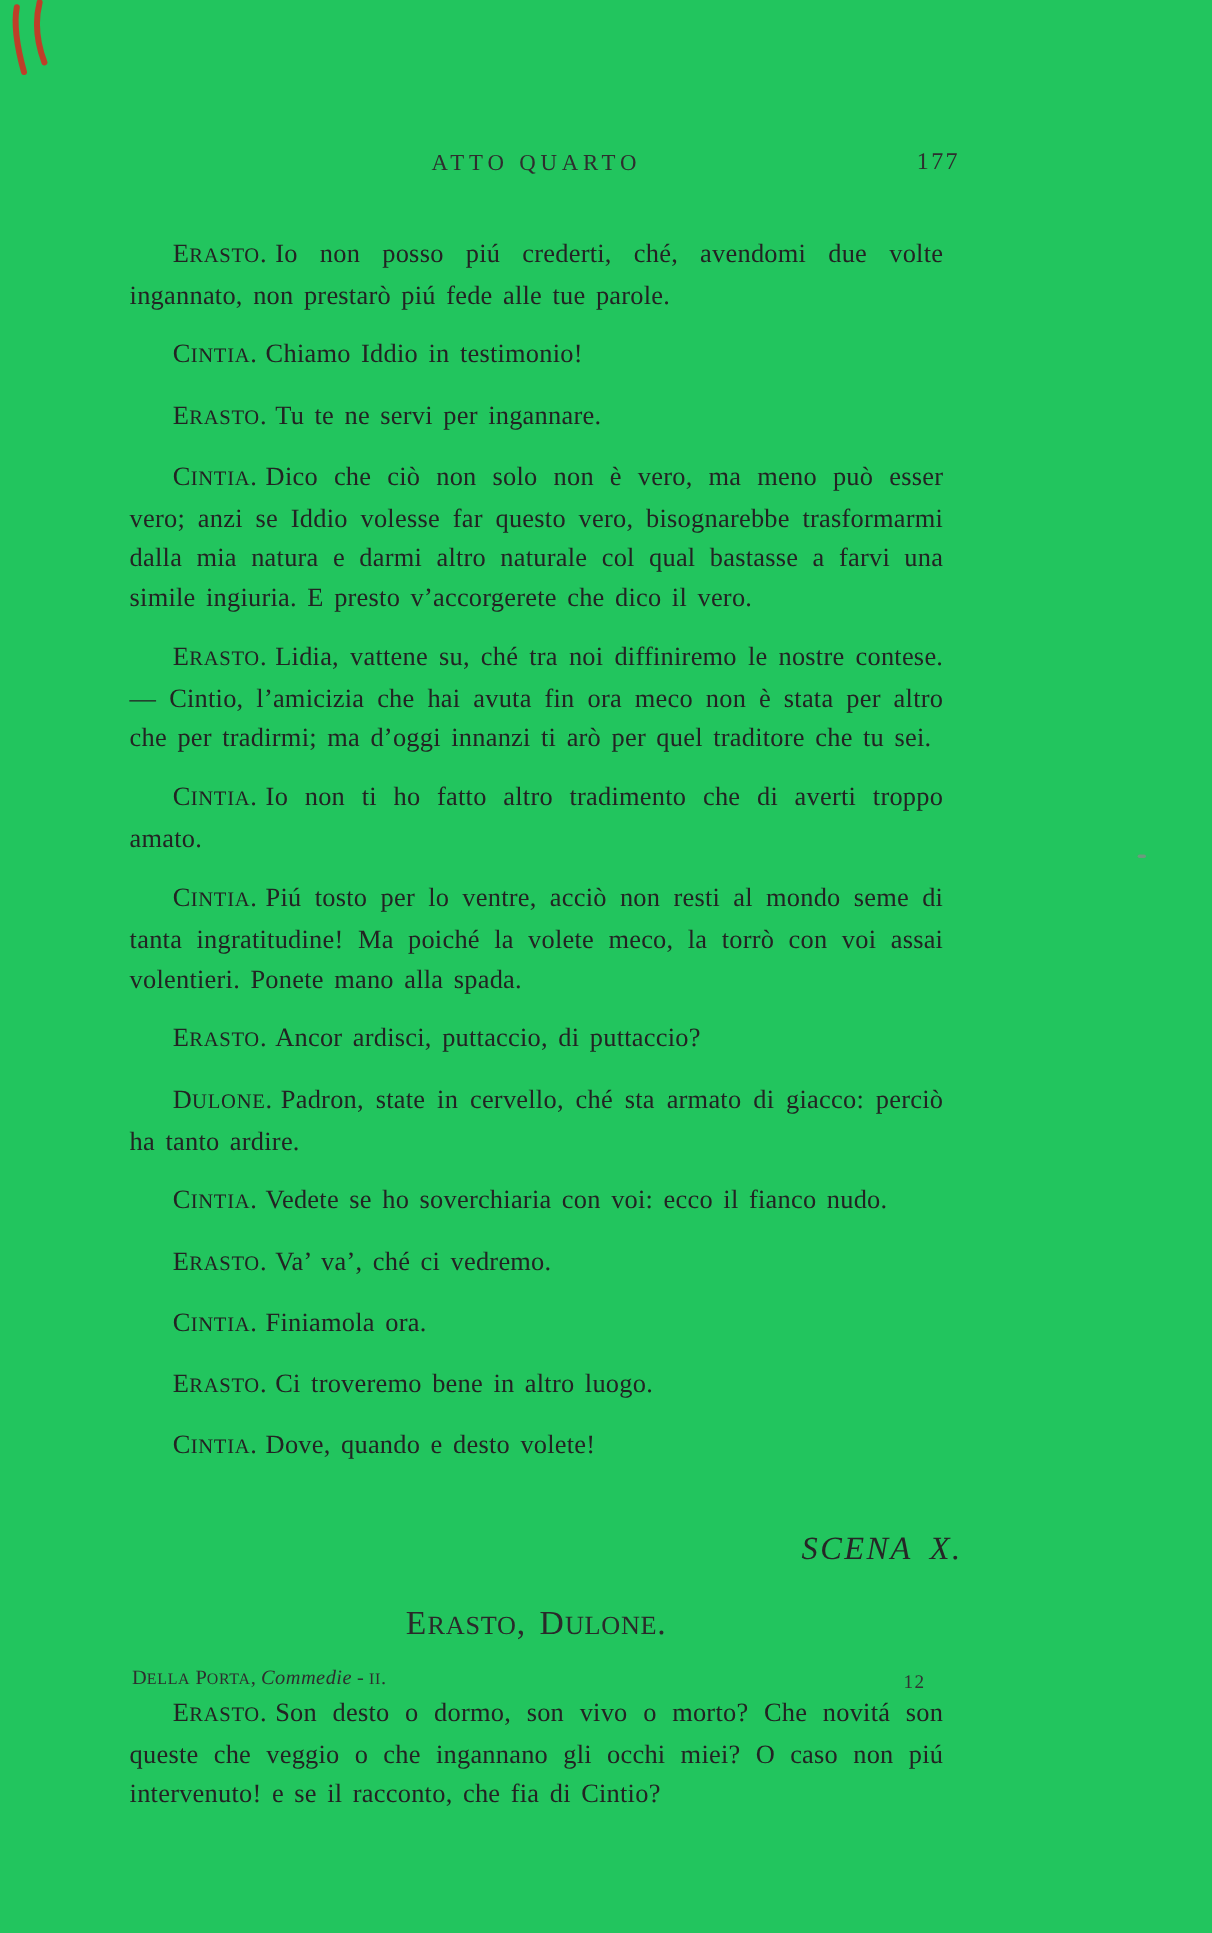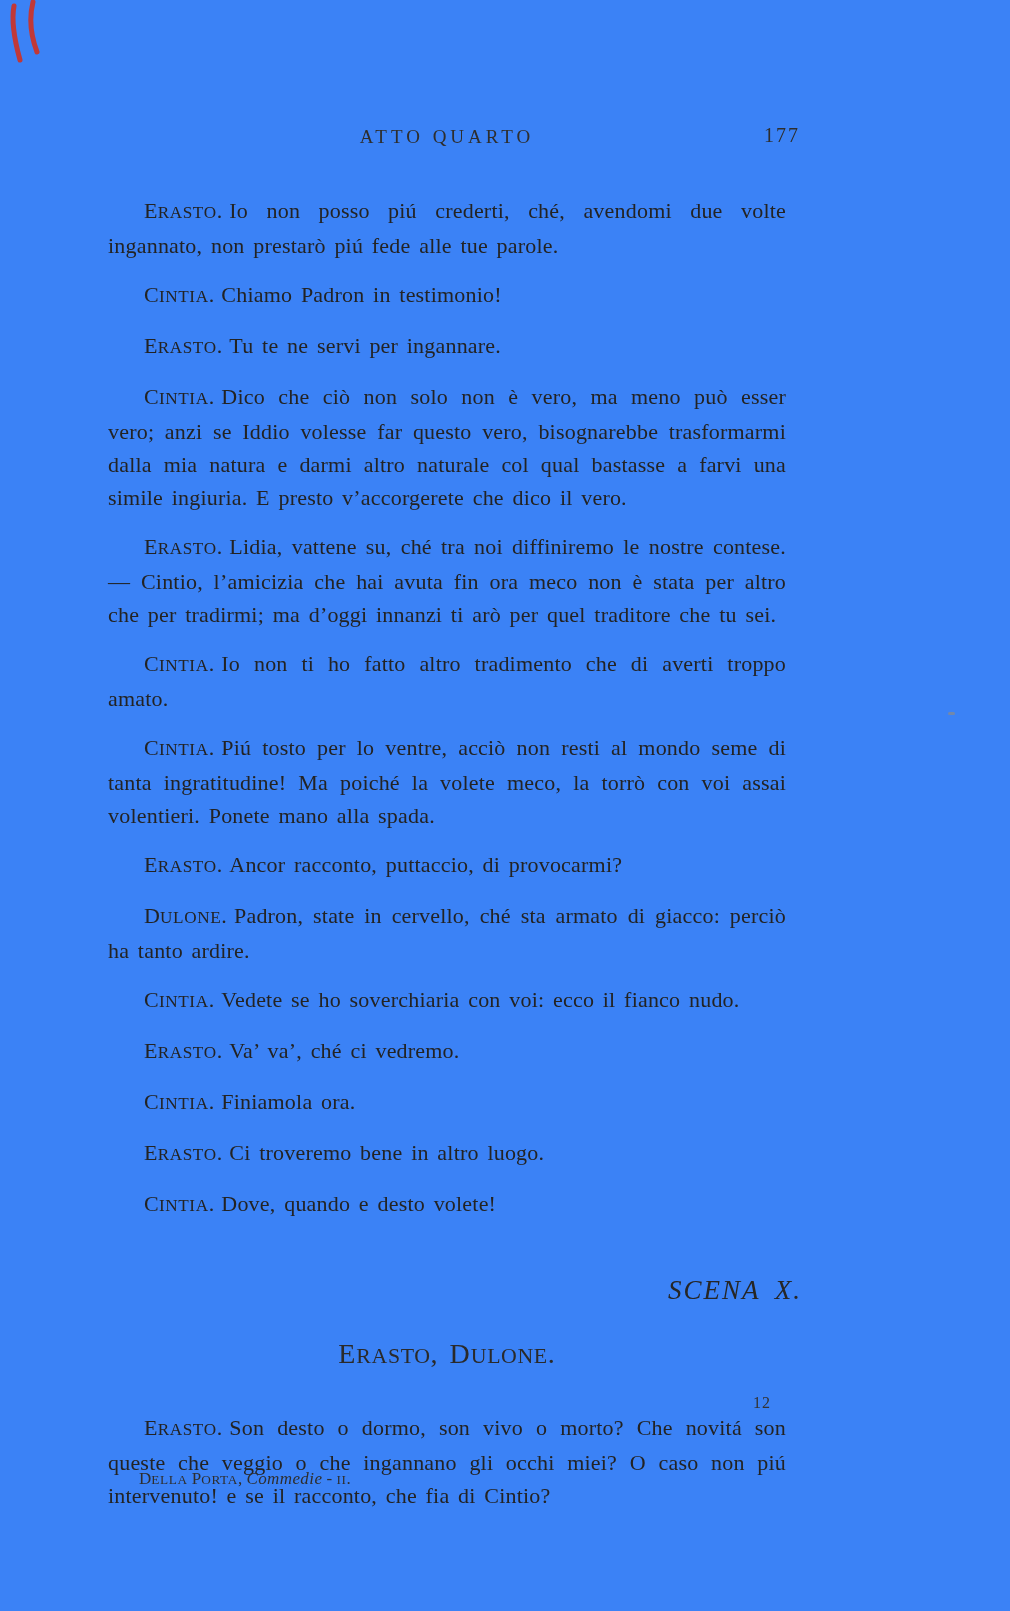--- a/index.html
+++ b/index.html
@@ -1,19 +1,19 @@
 <!DOCTYPE html>
 <html><head>
 <meta charset="utf-8">
 <style>
   html,body{margin:0;padding:0;background:#ffffff;}
   .page{
     position:relative;
     width:1010px;height:1611px;
-    background:#3b82f6;
+    background:#22c55e;
     font-family:"Liberation Serif","DejaVu Serif",serif;
     color:#232323;
     overflow:hidden;
   }
   
   .header{position:absolute;top:126px;left:92px;width:710px;}
   .header-title{
     display:block;text-align:center;
     font-size:19px;letter-spacing:4px;
     color:#2e2e2e;
@@ -35,21 +35,21 @@
   .scene-heading{
     margin:52px 0 0 0;text-align:right;text-indent:0;
     font-size:27px;letter-spacing:2px;word-spacing:6px;color:#262626;font-style:italic;
   }
   .scene-characters{
     margin:30px 0 0 0;text-align:center;text-indent:0;
     font-size:28px;letter-spacing:1px;color:#2a2a2a;
   }
   .scene-body{margin-top:38px;}
   
-  .footer{position:absolute;top:1469px;left:110px;font-size:17px;color:#2e2e2e;margin-left:29px;}
+  .footer{position:absolute;top:1388px;left:110px;font-size:17px;color:#2e2e2e;}
   .footer .work{font-style:italic;font-size:17px;letter-spacing:0.4px;}
   .footer-signature{
     position:absolute;top:1394px;left:753px;
     font-size:16px;letter-spacing:1px;color:#333;
   }
   
   .pen-marks{position:absolute;top:0;left:6px;width:52px;height:72px;}
   .speck{
     position:absolute;top:712px;left:948px;
     width:7px;height:3px;border-radius:2px;background:#8a8a8a;opacity:.7;
@@ -66,27 +66,27 @@
   </svg>
 
   <div class="header">
     <span class="header-title">ATTO QUARTO</span>
   </div>
   <div class="page-number">177</div>
 
   <div class="textcol">
     <div>
         <p class="speech"><span class="speaker">E<span class="sc">R</span><span class="sc">A</span><span class="sc">S</span><span class="sc">T</span><span class="sc">O</span>.</span><span>Io non posso piú crederti, ché, avendomi due volte ingannato, non prestarò piú fede alle tue parole.</span></p>
-        <p class="speech"><span class="speaker">C<span class="sc">I</span><span class="sc">N</span><span class="sc">T</span><span class="sc">I</span><span class="sc">A</span>.</span><span>Chiamo Padron in testimonio!</span></p>
+        <p class="speech"><span class="speaker">C<span class="sc">I</span><span class="sc">N</span><span class="sc">T</span><span class="sc">I</span><span class="sc">A</span>.</span><span>Chiamo Iddio in testimonio!</span></p>
         <p class="speech"><span class="speaker">E<span class="sc">R</span><span class="sc">A</span><span class="sc">S</span><span class="sc">T</span><span class="sc">O</span>.</span><span>Tu te ne servi per ingannare.</span></p>
         <p class="speech"><span class="speaker">C<span class="sc">I</span><span class="sc">N</span><span class="sc">T</span><span class="sc">I</span><span class="sc">A</span>.</span><span>Dico che ciò non solo non è vero, ma meno può esser vero; anzi se Iddio volesse far questo vero, bisognarebbe trasformarmi dalla mia natura e darmi altro naturale col qual bastasse a farvi una simile ingiuria. E presto v’accorgerete che dico il vero.</span></p>
         <p class="speech"><span class="speaker">E<span class="sc">R</span><span class="sc">A</span><span class="sc">S</span><span class="sc">T</span><span class="sc">O</span>.</span><span>Lidia, vattene su, ché tra noi diffiniremo le nostre contese. — Cintio, l’amicizia che hai avuta fin ora meco non è stata per altro che per tradirmi; ma d’oggi innanzi ti arò per quel traditore che tu sei.</span></p>
         <p class="speech"><span class="speaker">C<span class="sc">I</span><span class="sc">N</span><span class="sc">T</span><span class="sc">I</span><span class="sc">A</span>.</span><span>Io non ti ho fatto altro tradimento che di averti troppo amato.</span></p>
         <p class="speech"><span class="speaker">C<span class="sc">I</span><span class="sc">N</span><span class="sc">T</span><span class="sc">I</span><span class="sc">A</span>.</span><span>Piú tosto per lo ventre, acciò non resti al mondo seme di tanta ingratitudine! Ma poiché la volete meco, la torrò con voi assai volentieri. Ponete mano alla spada.</span></p>
-        <p class="speech"><span class="speaker">E<span class="sc">R</span><span class="sc">A</span><span class="sc">S</span><span class="sc">T</span><span class="sc">O</span>.</span><span>Ancor racconto, puttaccio, di provocarmi?</span></p>
+        <p class="speech"><span class="speaker">E<span class="sc">R</span><span class="sc">A</span><span class="sc">S</span><span class="sc">T</span><span class="sc">O</span>.</span><span>Ancor ardisci, puttaccio, di puttaccio?</span></p>
         <p class="speech"><span class="speaker">D<span class="sc">U</span><span class="sc">L</span><span class="sc">O</span><span class="sc">N</span><span class="sc">E</span>.</span><span>Padron, state in cervello, ché sta armato di giacco: perciò ha tanto ardire.</span></p>
         <p class="speech"><span class="speaker">C<span class="sc">I</span><span class="sc">N</span><span class="sc">T</span><span class="sc">I</span><span class="sc">A</span>.</span><span>Vedete se ho soverchiaria con voi: ecco il fianco nudo.</span></p>
         <p class="speech"><span class="speaker">E<span class="sc">R</span><span class="sc">A</span><span class="sc">S</span><span class="sc">T</span><span class="sc">O</span>.</span><span>Va’ va’, ché ci vedremo.</span></p>
         <p class="speech"><span class="speaker">C<span class="sc">I</span><span class="sc">N</span><span class="sc">T</span><span class="sc">I</span><span class="sc">A</span>.</span><span>Finiamola ora.</span></p>
         <p class="speech"><span class="speaker">E<span class="sc">R</span><span class="sc">A</span><span class="sc">S</span><span class="sc">T</span><span class="sc">O</span>.</span><span>Ci troveremo bene in altro luogo.</span></p>
         <p class="speech"><span class="speaker">C<span class="sc">I</span><span class="sc">N</span><span class="sc">T</span><span class="sc">I</span><span class="sc">A</span>.</span><span>Dove, quando e desto volete!</span></p>
       </div>
 
     <p class="scene-heading">SCENA X.</p>
     <p class="scene-characters">E<span class="sc">R</span><span class="sc">A</span><span class="sc">S</span><span class="sc">T</span><span class="sc">O</span>, D<span class="sc">U</span><span class="sc">L</span><span class="sc">O</span><span class="sc">N</span><span class="sc">E</span>.</p>

